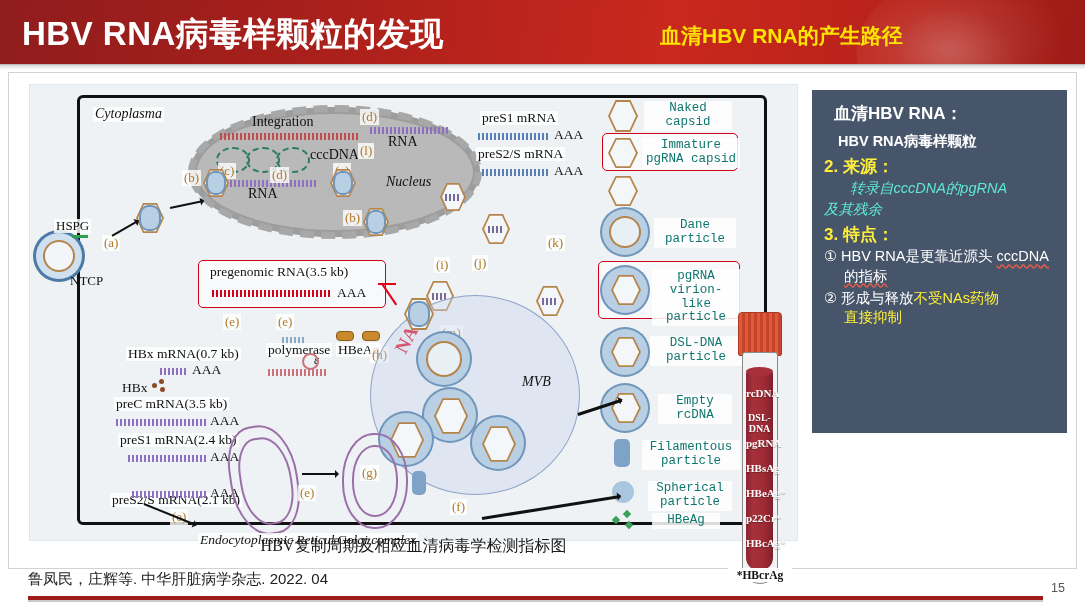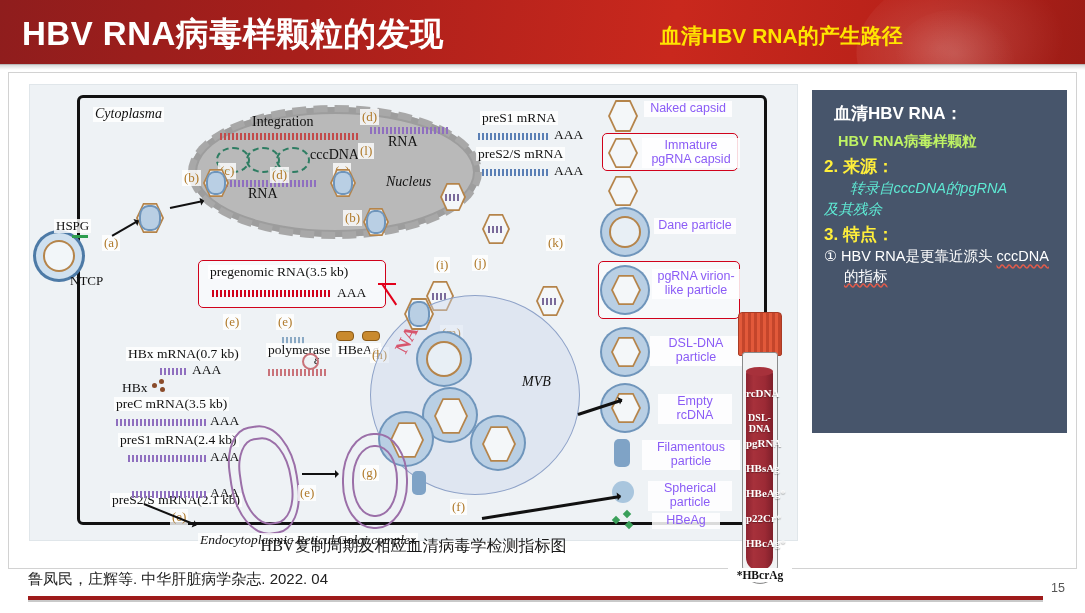--- a/index.html
+++ b/index.html
@@ -121,22 +121,22 @@
     border-left-color:#111;border-right:0;
   }
   .nas{
     position:absolute;color:#e2001a;font-weight:bold;font-size:19px;
     font-family:"Liberation Serif","DejaVu Serif",serif;
     transform:rotate(-62deg);transform-origin:left bottom;
   }
   .nas-bar{position:absolute;width:2.4px;background:#e2001a;}
 
   
-  .legend-item{position:absolute;font-family:Liberation Sans, sans-serif;
-    font-size:12.5px;color:#8b5cf6;text-align:center;line-height:1.1;
+  .legend-item{position:absolute;font-family:Liberation Mono, monospace;
+    font-size:12.5px;color:#0f766e;text-align:center;line-height:1.1;
     background:rgba(255,255,255,.85);padding:1px 3px;}
 
   
   .tube{
     position:absolute;left:706px;top:227px;width:48px;height:274px;
   }
   .tube-cap{
     position:absolute;left:2px;top:0;width:44px;height:44px;
     background:repeating-linear-gradient(90deg,#e2593a 0 3px,#c4452b 3px 6px);
     border-radius:4px 4px 2px 2px;border:1px solid #a93b25;box-sizing:border-box;
@@ -172,21 +172,21 @@
     background:#47556b;box-sizing:border-box;padding:10px 12px 0 12px;
   }
   .p-head{
     font-size:17px;font-weight:bold;color:#ffffff;margin:4px 0 8px 10px;
     line-height:1.2;
   }
   .p-num{
     font-size:17px;font-weight:bold;color:#ffef3a;margin:4px 0 2px 0;line-height:1.25;
   }
   .p-sub{
-    font-size:14.5px;font-weight:bold;color:#bef264;margin:0 0 5px 14px;line-height:1.3;
+    font-size:14.5px;font-weight:bold;color:#ffffff;margin:0 0 5px 14px;line-height:1.3;
   }
   .p-body{
     font-size:14.5px;color:#5eead4;margin:0 0 5px 0;line-height:1.3;font-style:italic;
   }
   .p-body .ind{padding-left:26px;}
   .p-item{
     font-size:14.5px;color:#ffffff;margin:0 0 3px 0;line-height:1.32;
   }
   .p-item .hang{display:block;padding-left:20px;text-indent:-20px;}
   .hl{color:#ffef3a;}
@@ -503,20 +503,27 @@
     <div class="p-num">3. 特点：</div>
 
     <div class="p-item">
       <span class="hang">
         <span>①</span>
         <span>HBV RNA是更靠近源头</span>
         <span class="wavy">cccDNA的指标</span>
       </span>
     </div>
 
+    <div class="p-item">
+      <span class="hang">
+        <span>②</span>
+        <span>形成与释放</span><span class="hl">不受NAs药物</span>
+        <span class="hl" style="display:block;padding-left:20px;">直接抑制</span>
+      </span>
+    </div>
   </div>
 
   <div class="source">鲁凤民，庄辉等. 中华肝脏病学杂志. 2022. 04</div>
   <div class="foot-rule"></div>
   <div class="foot-rule2"></div>
   <div class="page-no">15</div>
 
 </div>
 
 </body></html>

